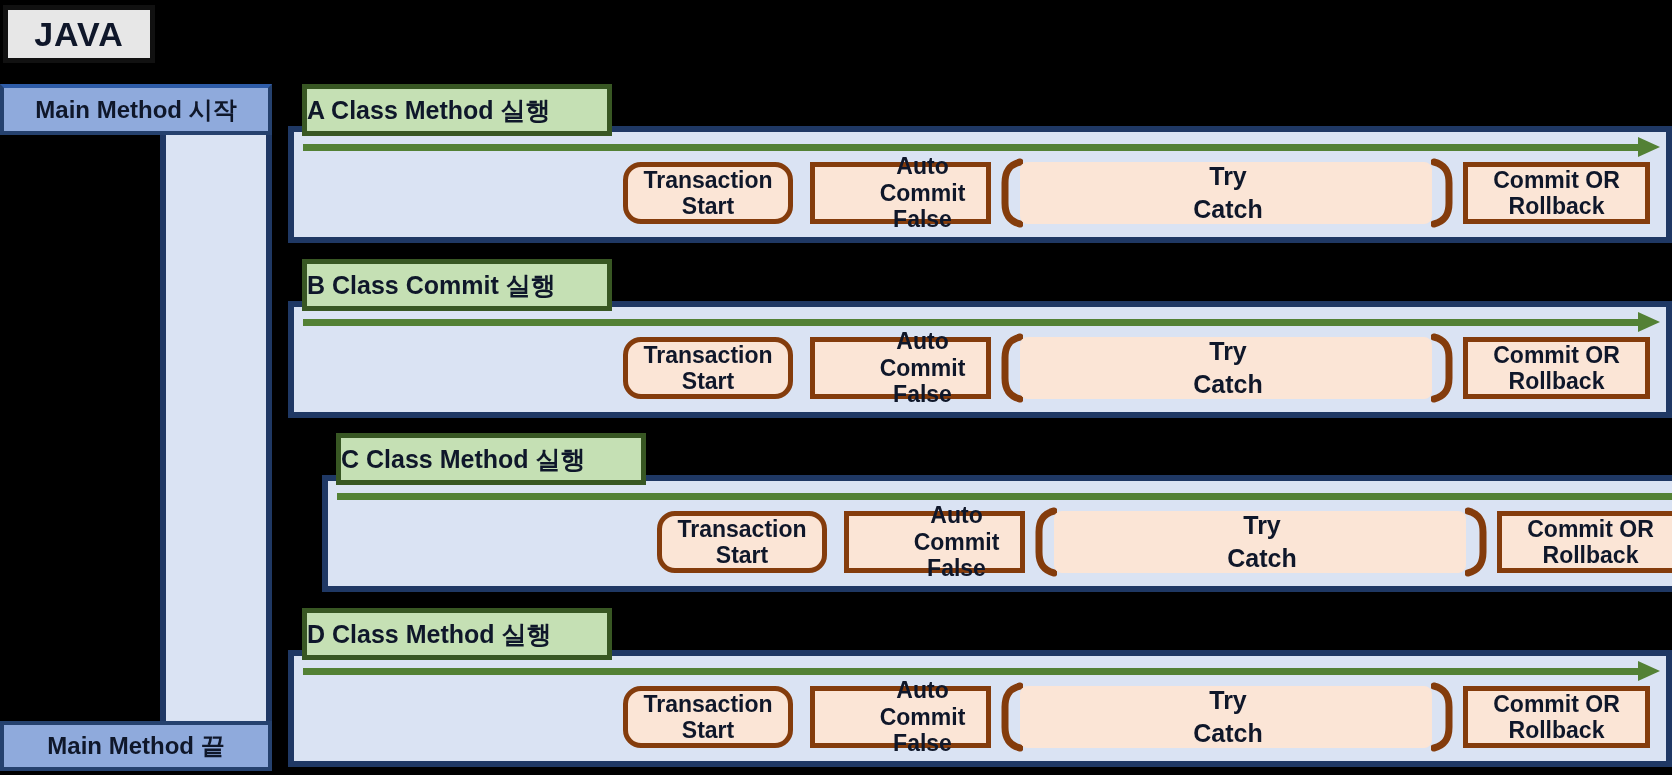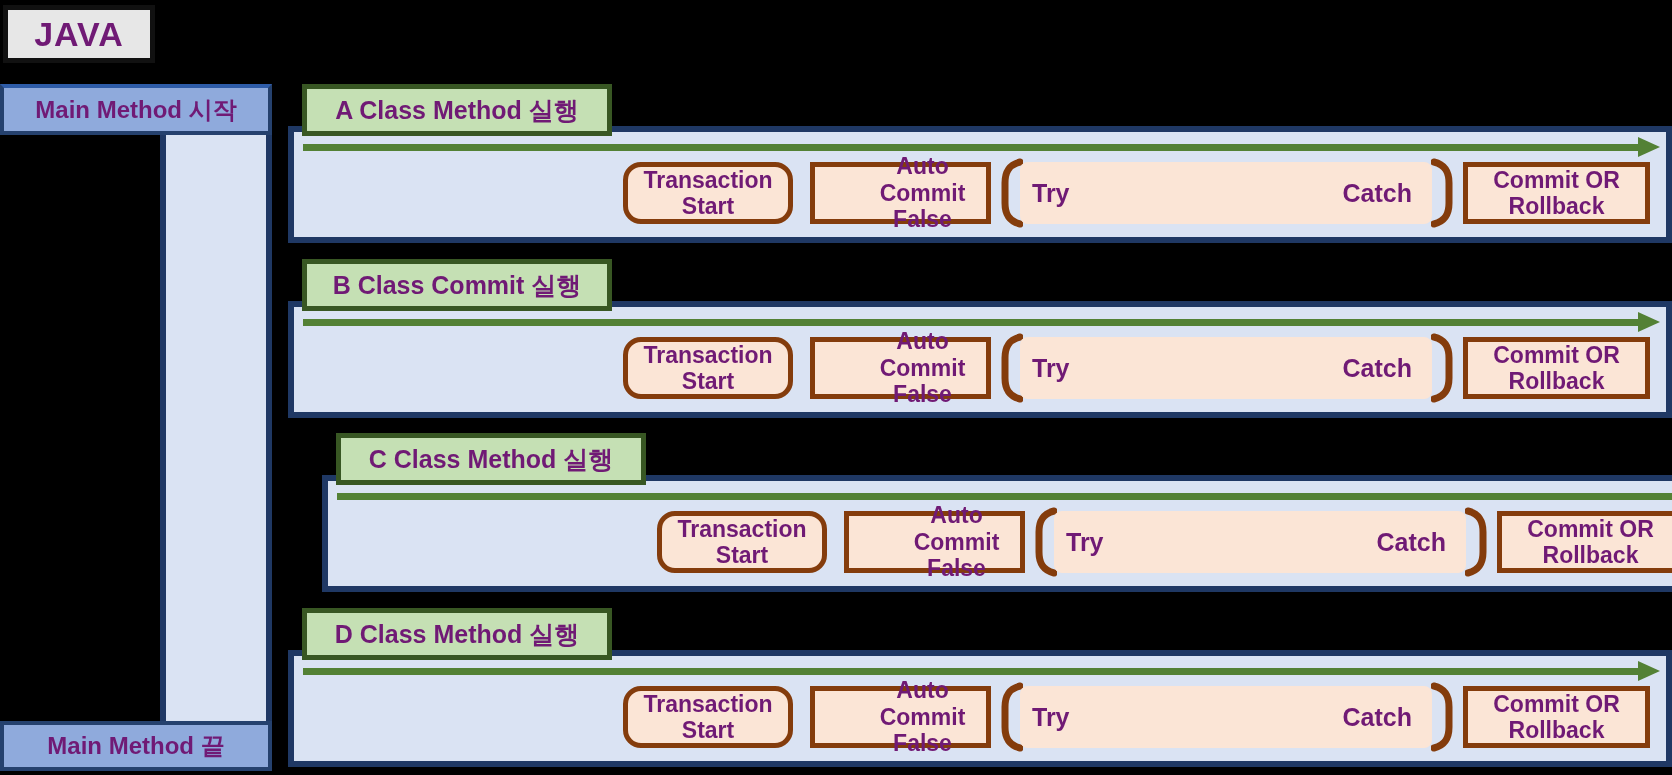--- a/index.html
+++ b/index.html
@@ -1,20 +1,20 @@
 <!DOCTYPE html>
 <html><head>
 <meta charset="utf-8">
 <style>
   * { margin:0; padding:0; box-sizing:border-box; }
   html,body { background:#000; }
   #stage {
     position:relative; width:1672px; height:775px; background:#000000;
     font-family:"Liberation Sans", sans-serif; font-weight:bold; overflow:hidden;
-    color:#701a75;
+    color:#0f172a;
   }
 
   
   .java-box {
     position:absolute; left:3px; top:5px; width:152px; height:58px;
     background:#e7e7e7; border:5px solid #111111;
     display:flex; align-items:center; justify-content:center;
     font-size:34px; letter-spacing:1px;
   }
 
@@ -39,21 +39,21 @@
   .row { position:absolute; left:0; width:1672px; height:175px; }
   .row0 { top:84px; } .row1 { top:259px; } .row2 { top:433px;margin-left:34px; } .row3 { top:608px; }
 
   .row-panel {
     position:absolute; left:288px; top:42px; width:1384px; height:117px;
     background:#dae3f3; border:6px solid #1f3864;
   }
   .row-header {
     position:absolute; left:302px; top:0; width:310px; height:52px;
     background:#c5e0b4; border:5px solid #385723;
-    display:flex; align-items:center; justify-content:center;
+    display:flex; align-items:center; 
     font-size:25px;
   }
   .arrow-line {
     position:absolute; left:303px; top:60px; width:1338px; height:7px;
     background:#538135;
   }
   .arrow-head {
     position:absolute; left:1638px; top:53px; width:0; height:0;
     border-top:10px solid transparent; border-bottom:10px solid transparent;
     border-left:22px solid #538135;
@@ -68,21 +68,21 @@
   }
   .step-transaction { left:623px;  width:170px;border-radius:18px; }
   .step-autocommit  { left:810px;  width:181px;padding-left:44px; }
   .step-commit      { left:1463px; width:187px; }
 
   
   .try-box {
     position:absolute; left:1020px; top:78px; width:412px; height:62px;
     background:#fbe5d6; border-radius:8px;
     display:flex; align-items:center; justify-content:space-between;
-    padding:0 20px 0 12px; font-size:25px;
+    padding:0 20px 0 24px; font-size:25px;flex-direction:column;
   }
   .bracket { position:absolute; top:74px; width:24px; height:70px; }
   .bracket-left  { left:999px; }
   .bracket-right { left:1431px; }
 </style>
 </head>
 <body>
 
 <div id="stage">
 

